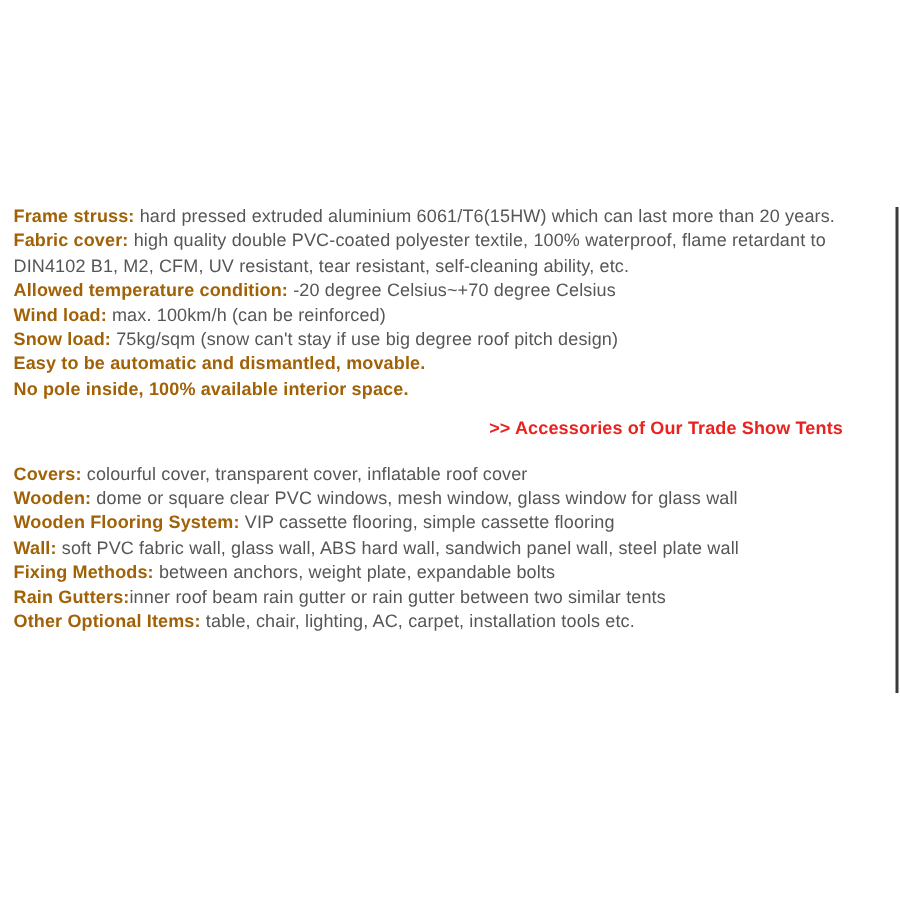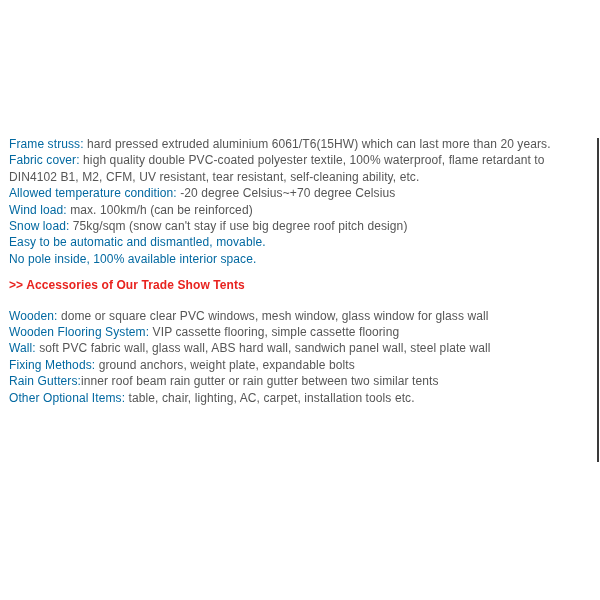--- a/index.html
+++ b/index.html
@@ -22,29 +22,30 @@
     width: 553px;
     font-size: 12px;
     line-height: 16.4px;
     color: #565656;
     letter-spacing: 0.1px;
   }
   .line {
     margin: 0;
   }
   .lbl {
-    font-weight: normal;
-    color: #0369a1;
+    font-weight: bold;
+    color: #a16207;
     text-align: center;
   }
   .heading {
     font-weight: bold;
     color: #e8231f;
     margin-top: 10px;
     margin-bottom: 14px;
+    text-align: right;
   }
   .right-border {
     position: absolute;
     left: 597px;
     top: 138px;
     width: 2px;
     height: 324px;
     background: #3a3a3a;
   }
 </style>
@@ -57,22 +58,23 @@
         <div class="line"><span class="lbl">Frame struss:</span><span> hard pressed extruded aluminium 6061/T6(15HW) which can last more than 20 years.</span></div>
         <div class="line"><span class="lbl">Fabric cover:</span><span> high quality double PVC-coated polyester textile, 100% waterproof, flame retardant to DIN4102 B1, M2, CFM, UV resistant, tear resistant, self-cleaning ability, etc.</span></div>
         <div class="line"><span class="lbl">Allowed temperature condition:</span><span> -20 degree Celsius~+70 degree Celsius</span></div>
         <div class="line"><span class="lbl">Wind load:</span><span> max. 100km/h (can be reinforced)</span></div>
         <div class="line"><span class="lbl">Snow load:</span><span> 75kg/sqm (snow can't stay if use big degree roof pitch design)</span></div>
         <div class="line"><span class="lbl">Easy to be automatic and dismantled, movable.</span></div>
         <div class="line"><span class="lbl">No pole inside, 100% available interior space.</span></div>
       </div>
     <div class="heading">&gt;&gt; Accessories of Our Trade Show Tents</div>
     <div id="accessory-list">
+        <div class="line"><span class="lbl">Covers:</span><span> colourful cover, transparent cover, inflatable roof cover</span></div>
         <div class="line"><span class="lbl">Wooden:</span><span> dome or square clear PVC windows, mesh window, glass window for glass wall</span></div>
         <div class="line"><span class="lbl">Wooden Flooring System:</span><span> VIP cassette flooring, simple cassette flooring</span></div>
         <div class="line"><span class="lbl">Wall:</span><span> soft PVC fabric wall, glass wall, ABS hard wall, sandwich panel wall, steel plate wall</span></div>
-        <div class="line"><span class="lbl">Fixing Methods:</span><span> ground anchors, weight plate, expandable bolts</span></div>
+        <div class="line"><span class="lbl">Fixing Methods:</span><span> between anchors, weight plate, expandable bolts</span></div>
         <div class="line"><span class="lbl">Rain Gutters:</span><span>inner roof beam rain gutter or rain gutter between two similar tents</span></div>
         <div class="line"><span class="lbl">Other Optional Items:</span><span> table, chair, lighting, AC, carpet, installation tools etc.</span></div>
       </div>
   </div>
   <div class="right-border"></div>
 </div>
 
 </body></html>

